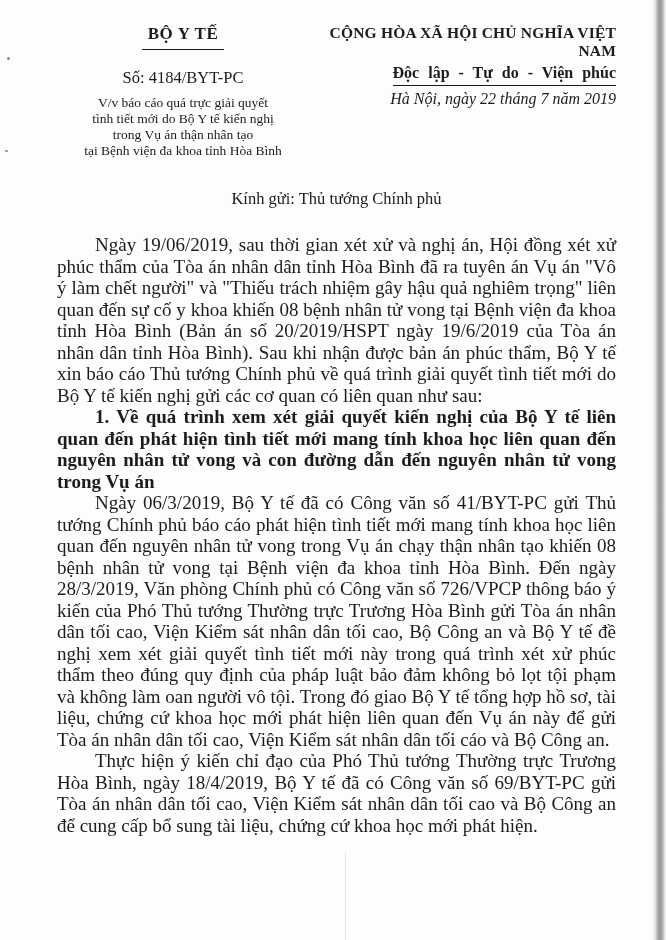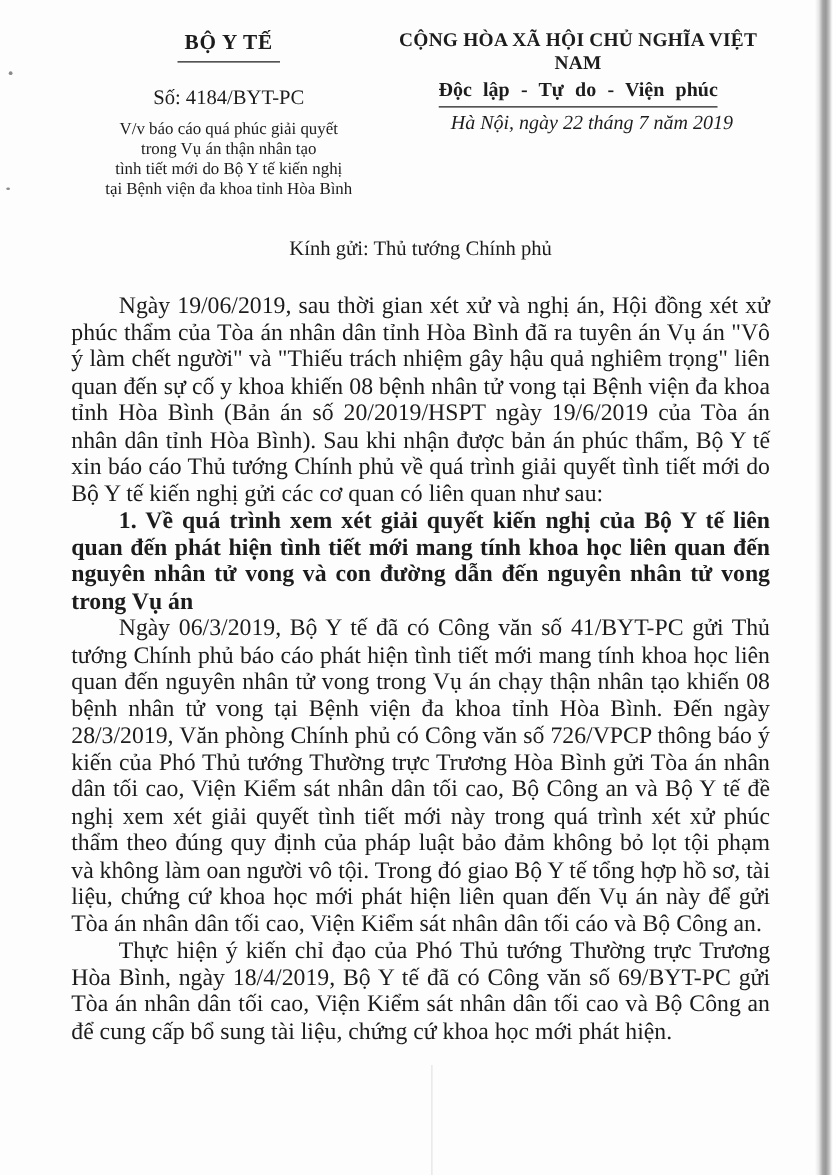--- a/index.html
+++ b/index.html
@@ -11,21 +11,21 @@
     position: relative;
     overflow: hidden;
   }
   .page {
     position: absolute; inset: 0;
     padding: 24px 50px 0 57px;
     box-sizing: border-box;
   }
   .header { display: flex; }
   .header-left { width: 252px; text-align: center; }
-  .header-right { flex: 1; text-align: center; }
+  .header-right { flex: 1; text-align: right; }
 
   .org-name {
     display: inline-block;
     font-weight: bold; font-size: 17px; letter-spacing: .6px;
     padding: 0 6px 5px 6px;
     border-bottom: 1.5px solid #1c1c1c;
   }
   .doc-number { margin-top: 18px; font-size: 16.5px; }
   .subject { margin-top: 7px; font-size: 13.5px; line-height: 16px; }
 
@@ -73,25 +73,25 @@
 <div class="page">
 
   <div class="header">
     <div class="header-left">
       <div>
         <span class="org-name">BỘ Y TẾ</span>
       </div>
       <div class="doc-number">Số: 4184/BYT-PC</div>
       <div class="subject">
 
-          <div class="subject-line">V/v báo cáo quá phúc giải quyết</div>
+          <div class="subject-line">V/v báo cáo quá trực giải quyết</div>
+
+          <div class="subject-line">tình tiết mới do Bộ Y tế kiến nghị</div>
 
           <div class="subject-line">trong Vụ án thận nhân tạo</div>
-
-          <div class="subject-line">tình tiết mới do Bộ Y tế kiến nghị</div>
 
           <div class="subject-line">tại Bệnh viện đa khoa tỉnh Hòa Bình</div>
         </div>
     </div>
     <div class="header-right">
       <div class="national-title">CỘNG HÒA XÃ HỘI CHỦ NGHĨA VIỆT NAM</div>
       <div>
         <span class="motto">Độc lập - Tự do - Viện phúc</span>
       </div>
       <div class="place-date">Hà Nội, ngày 22 tháng 7 năm 2019</div>

